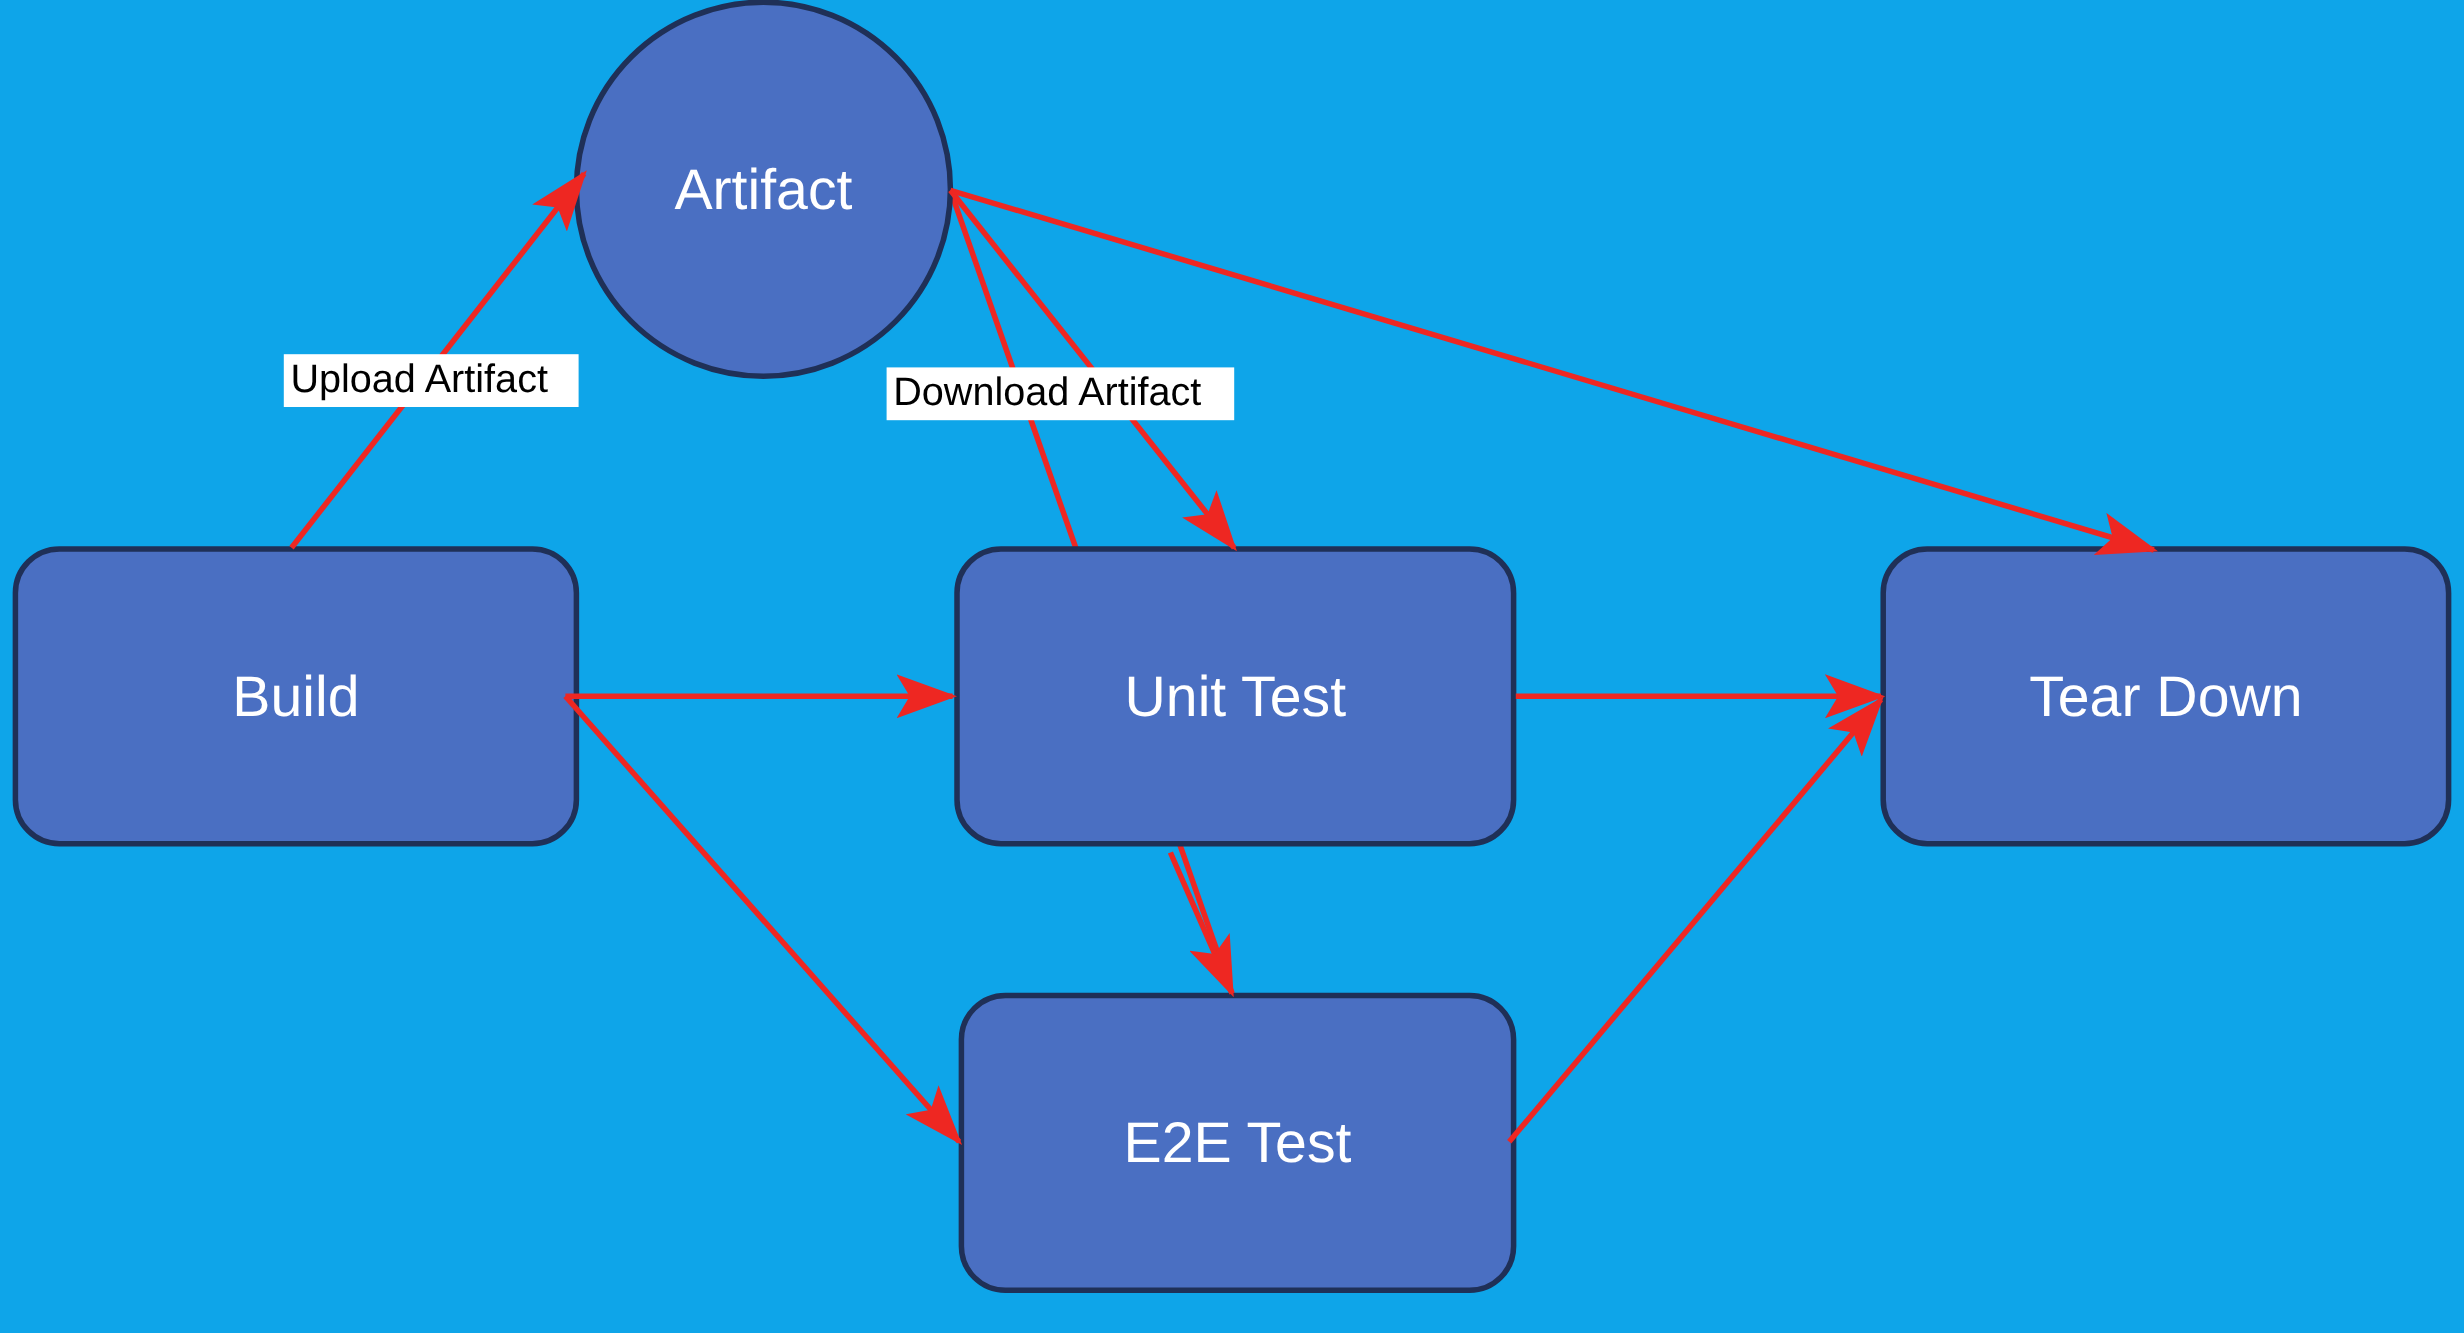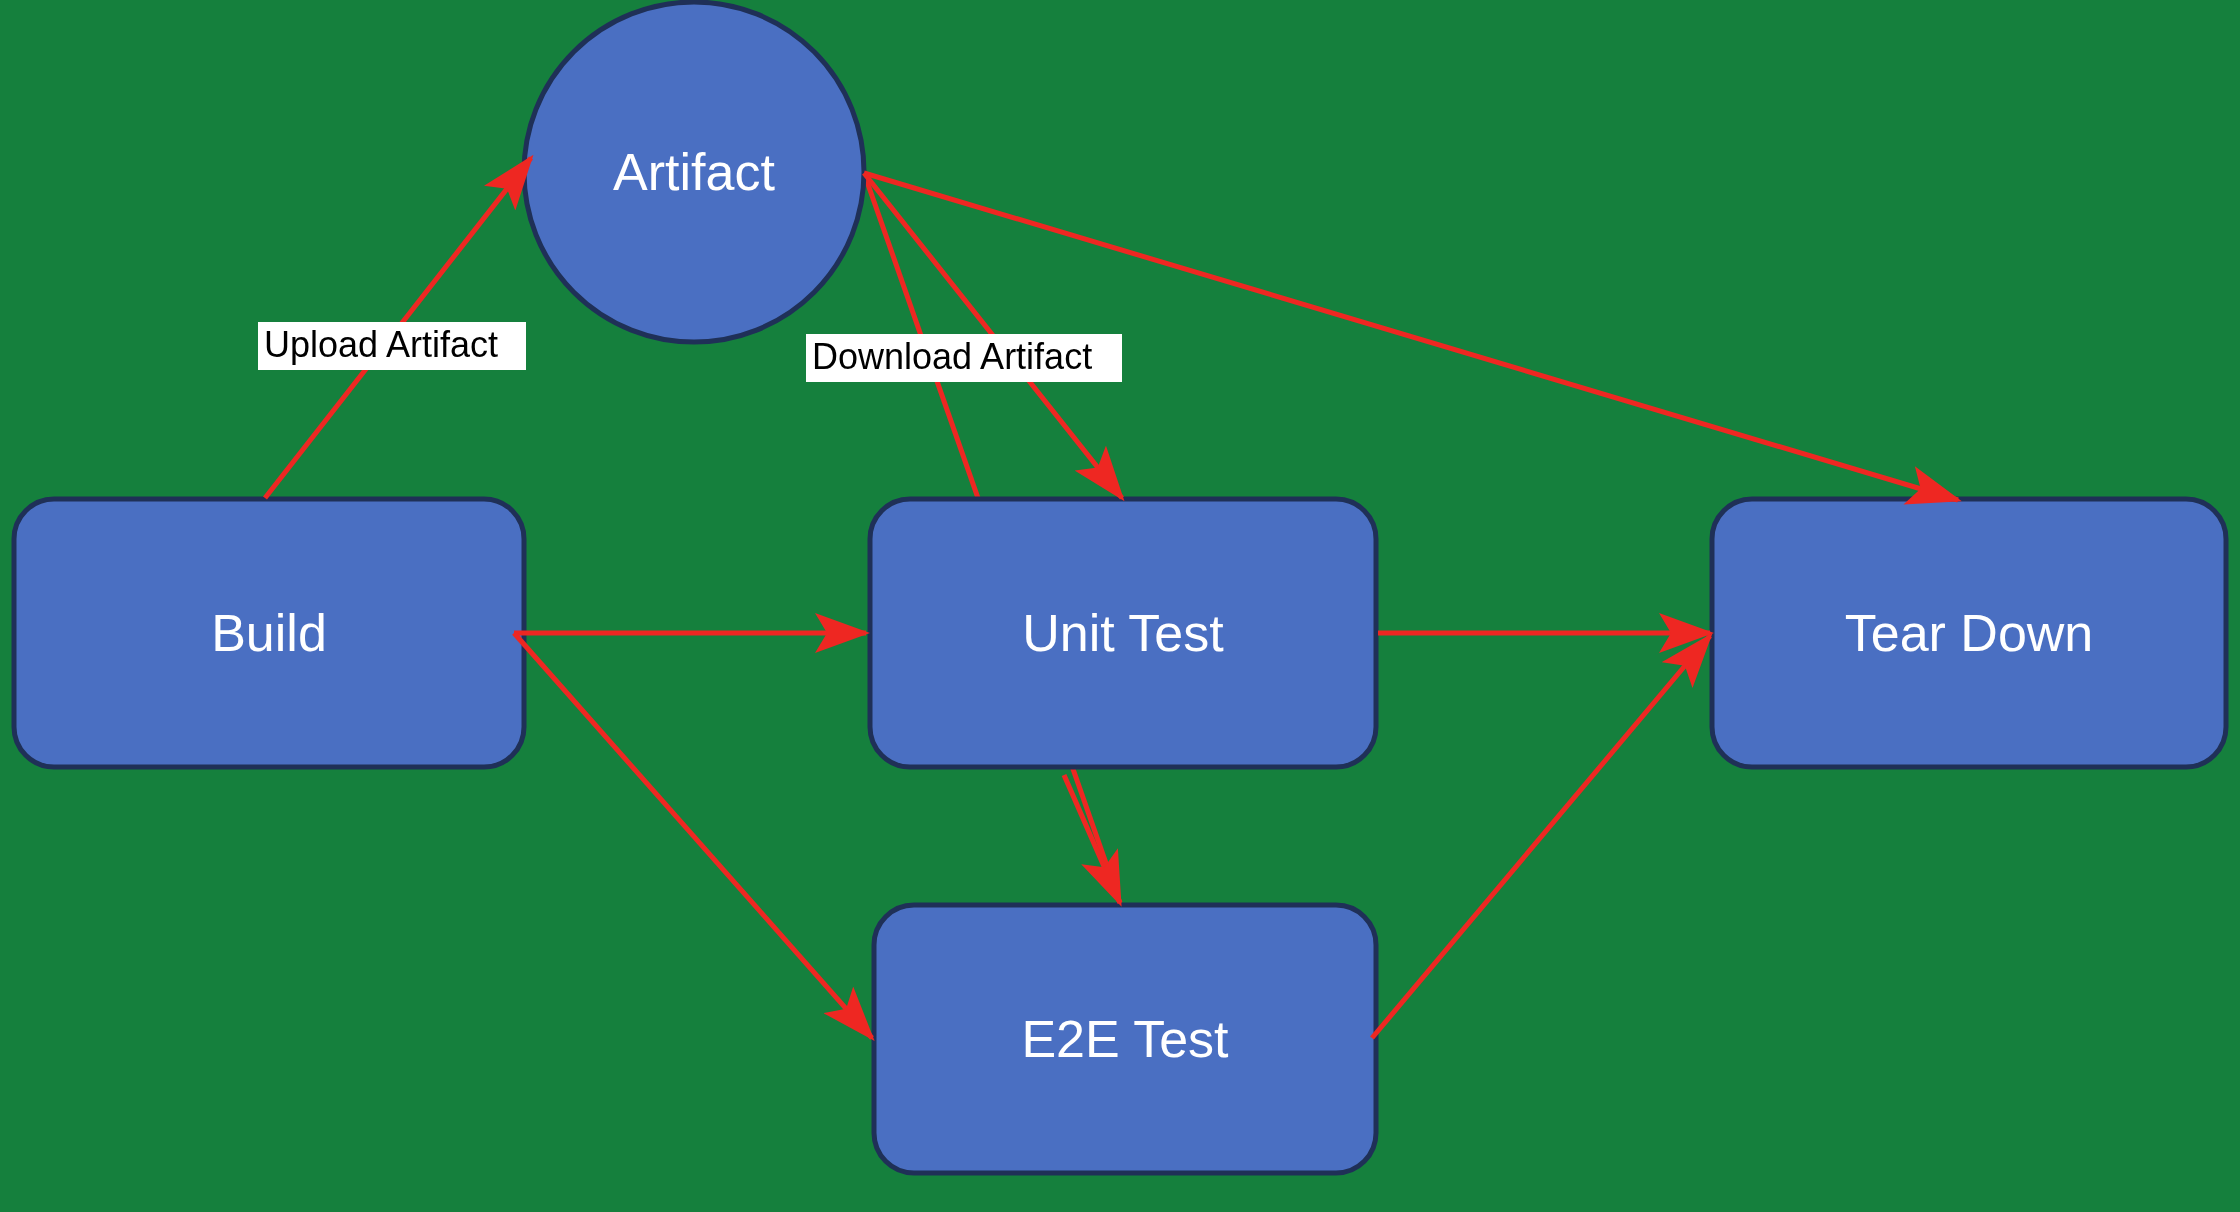--- a/index.html
+++ b/index.html
@@ -49,21 +49,21 @@
   }
   .edge-line {
     fill: none;
     stroke-width: 5;
     stroke-linecap: butt;
   }
 </style>
 </head>
 <body>
 
-<div id="diagram-root" style="background: #15803d;">
+<div id="diagram-root" style="background: #0ea5e9;">
 
   <svg id="diagram-svg" viewBox="0 0 2240 1212" xmlns="http://www.w3.org/2000/svg">
 
     <defs>
       <marker id="arrowhead-red" markerWidth="11" markerHeight="8" refX="10.2" refY="4" orient="auto" markerUnits="strokeWidth">
         <path d="M 0 0 L 11 4 L 0 8 L 2.4 4 Z" fill="#EE2722"></path>
       </marker>
     </defs>
 
     <g id="edges-under">

